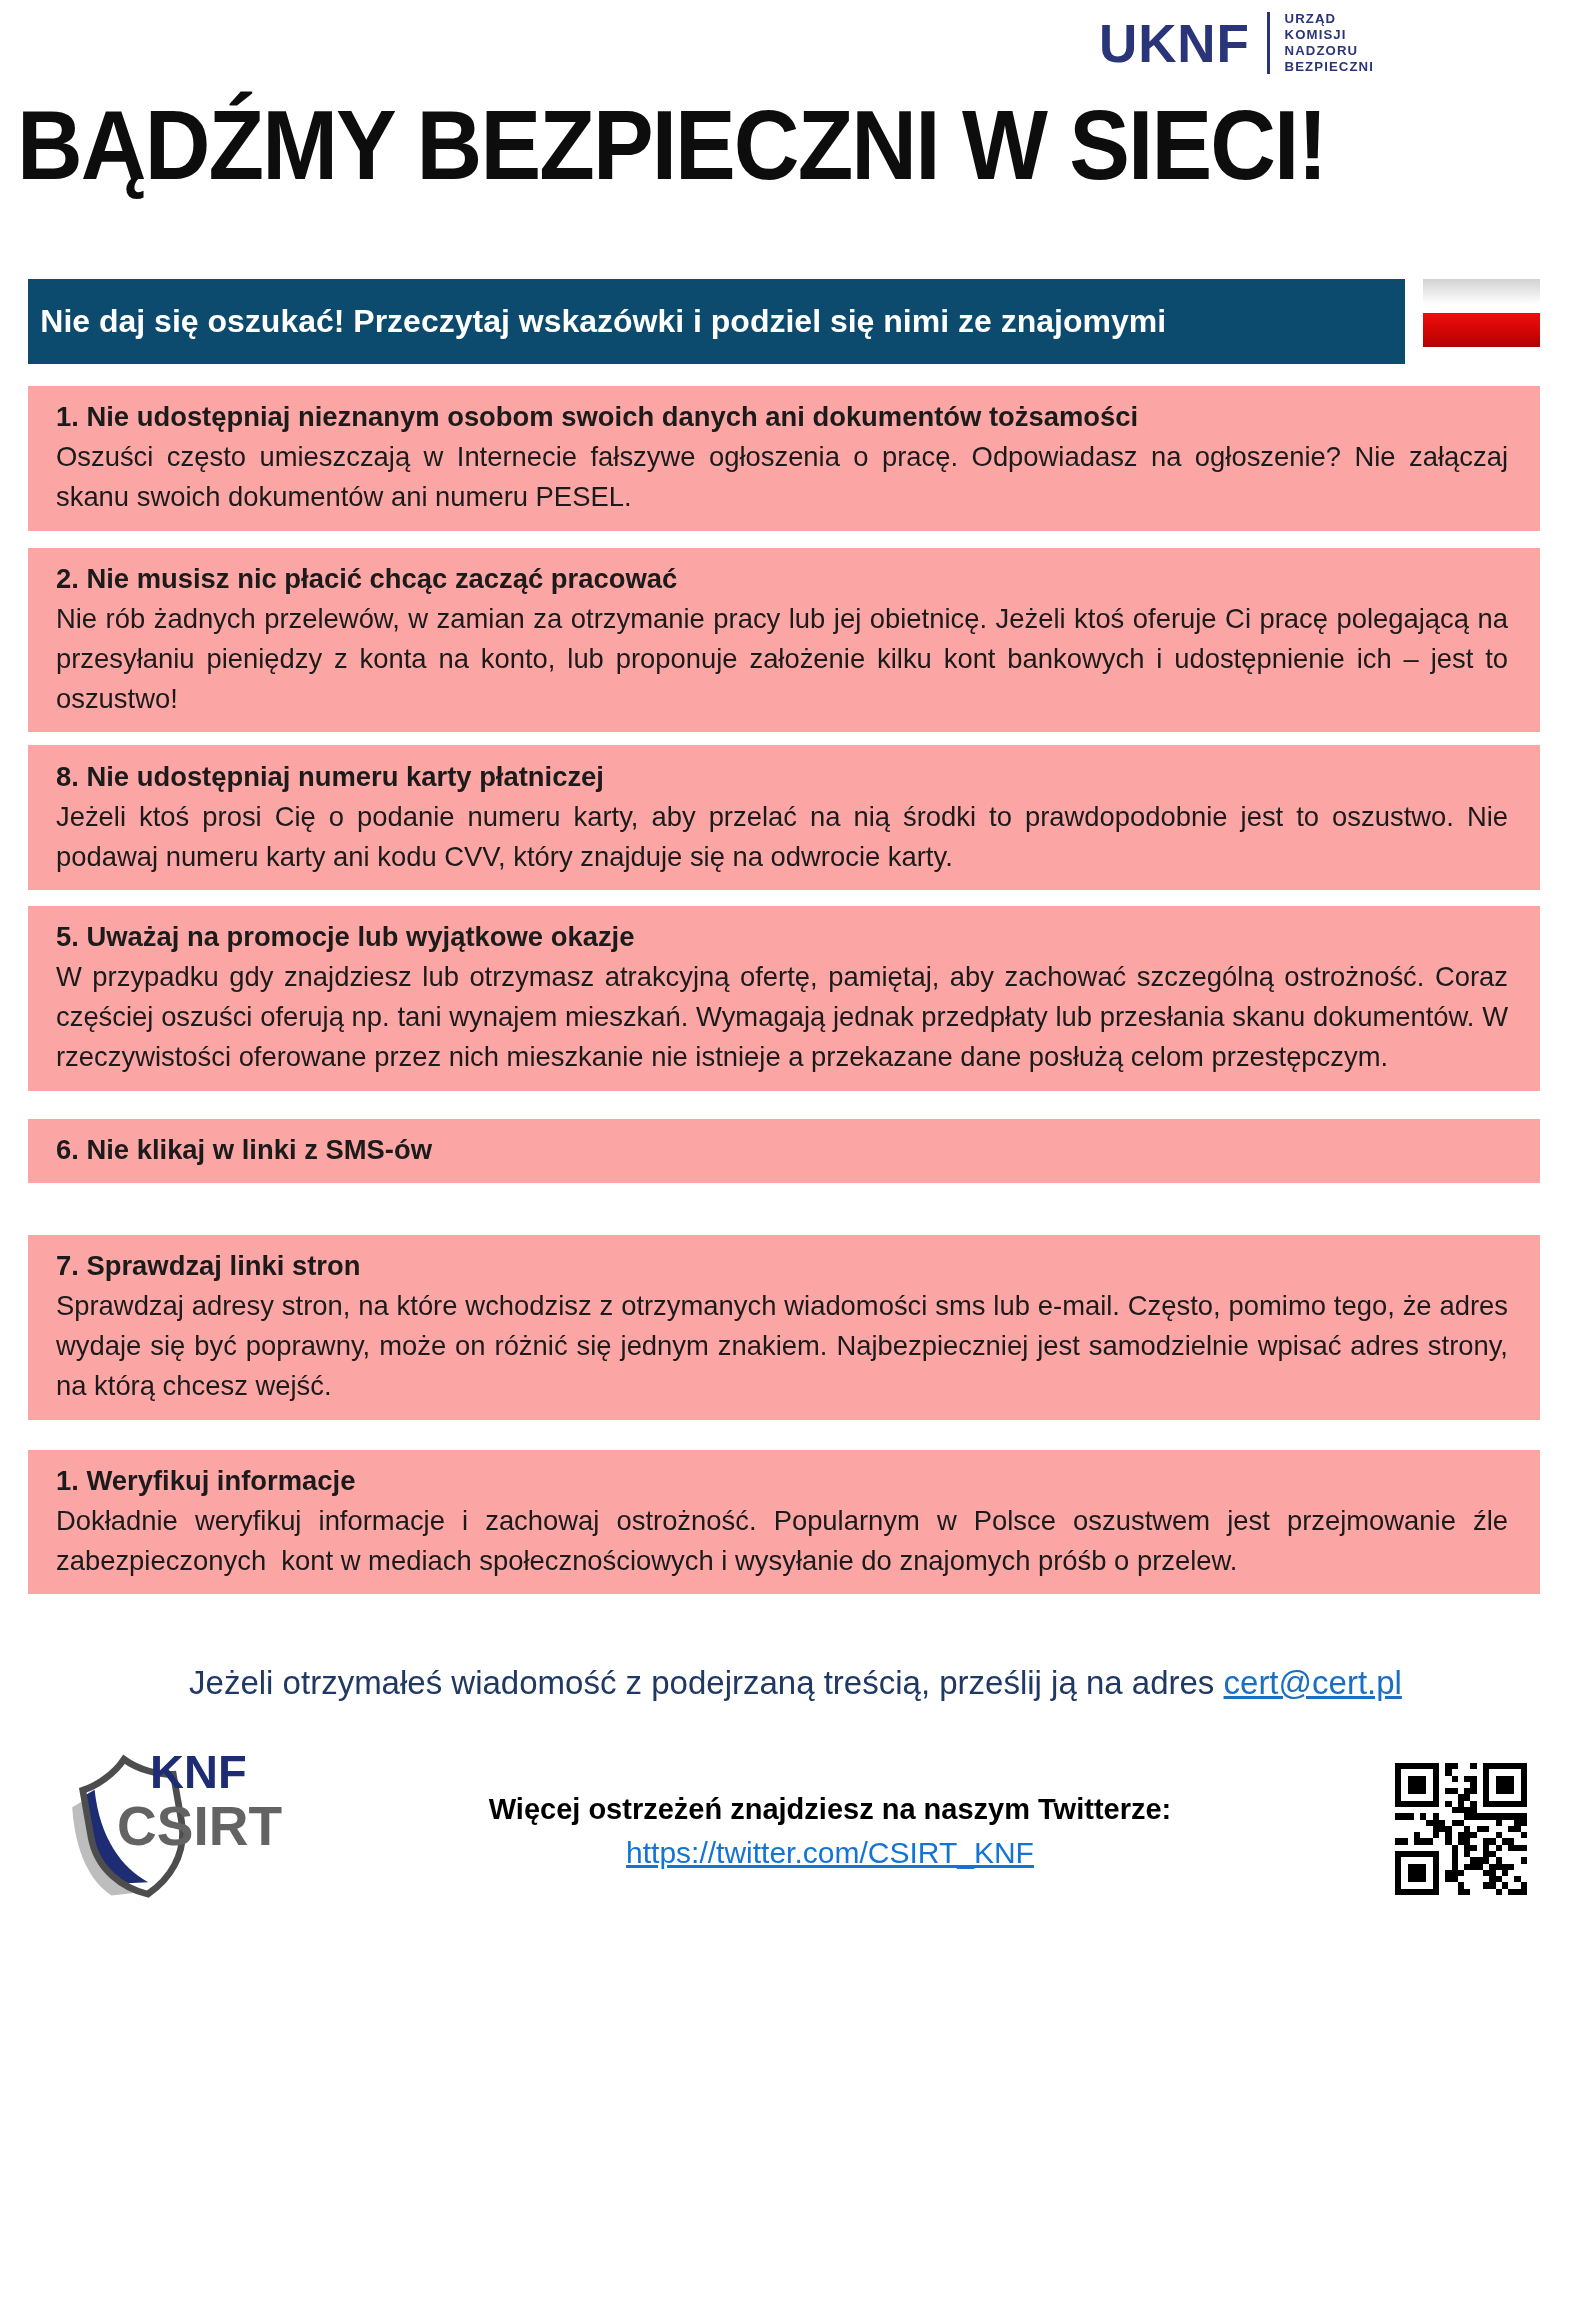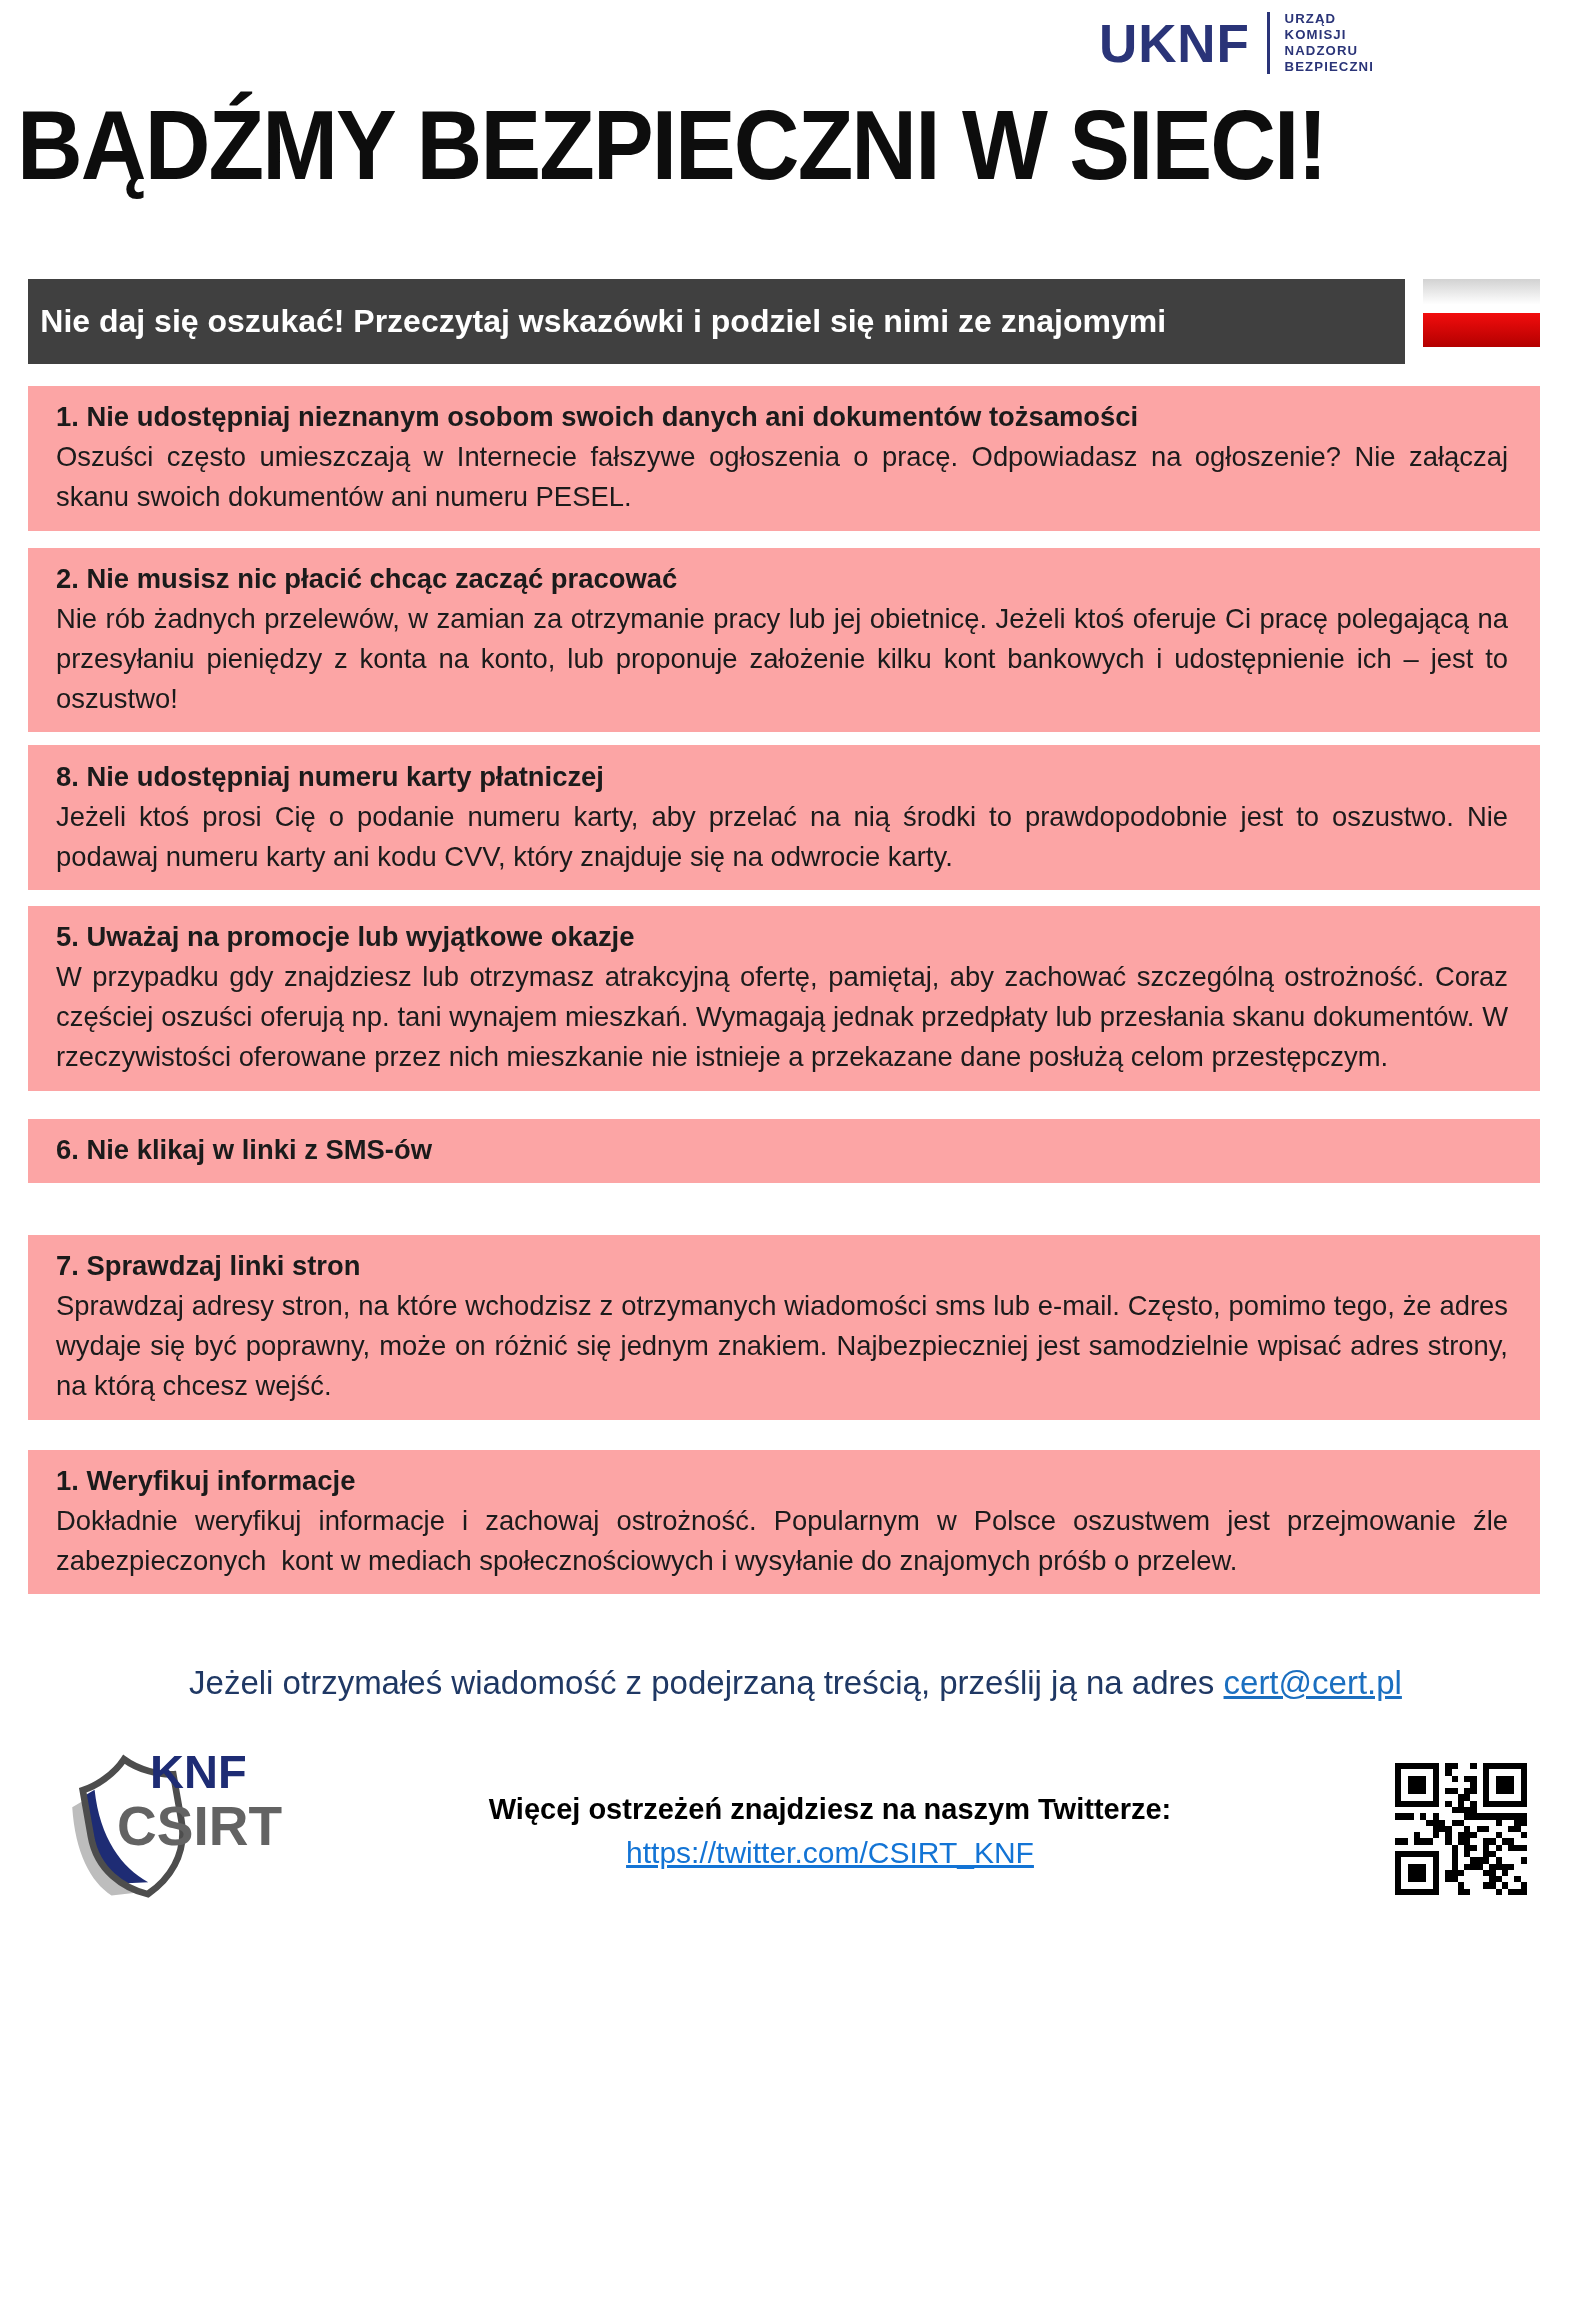--- a/index.html
+++ b/index.html
@@ -12,21 +12,21 @@
   .uknf-acronym { font-size:53px; font-weight:800; color:#2a3478; letter-spacing:0.9px; line-height:1; }
   .uknf-divider { width:2.8px; height:62px; background:#2a3478; margin:0 15px 0 17px; }
   .uknf-org { display:flex; flex-direction:column; justify-content:space-between; }
   .uknf-org span { font-size:13.2px; font-weight:700; color:#2a3478; letter-spacing:1.1px; line-height:16px; }
 
   .main-title { position:absolute; top:89px; left:17px; font-size:91px; font-weight:800;
                 color:#0d0d0d; letter-spacing:-1.9px; white-space:nowrap;
                 transform:scaleY(1.08); transform-origin:top left; }
 
   .banner { position:absolute; top:279px; left:28px; width:1377px; height:85px;
-            background:#404040; }
+            background:#0c4a6e; }
   .banner-text { color:#ffffff; font-size:32px; font-weight:700; line-height:85px; padding-left:12.3px;
                  white-space:nowrap; }
   .flag { position:absolute; top:279px; right:51px; width:117px; height:68px; }
   .flag .white { height:34px; background:linear-gradient(#d2d2d2, #ffffff 75%); }
   .flag .red   { height:34px; background:linear-gradient(#f20d0d, #b30000); }
 
   
   .tips { padding-top:386px; margin-left:28px; margin-right:51px; }
   .tip { background:#fca5a5; padding:11.4px 32px 13.2px 28px; margin-bottom:16px; }
   .tip:nth-child(1){ margin-bottom:17px; }

